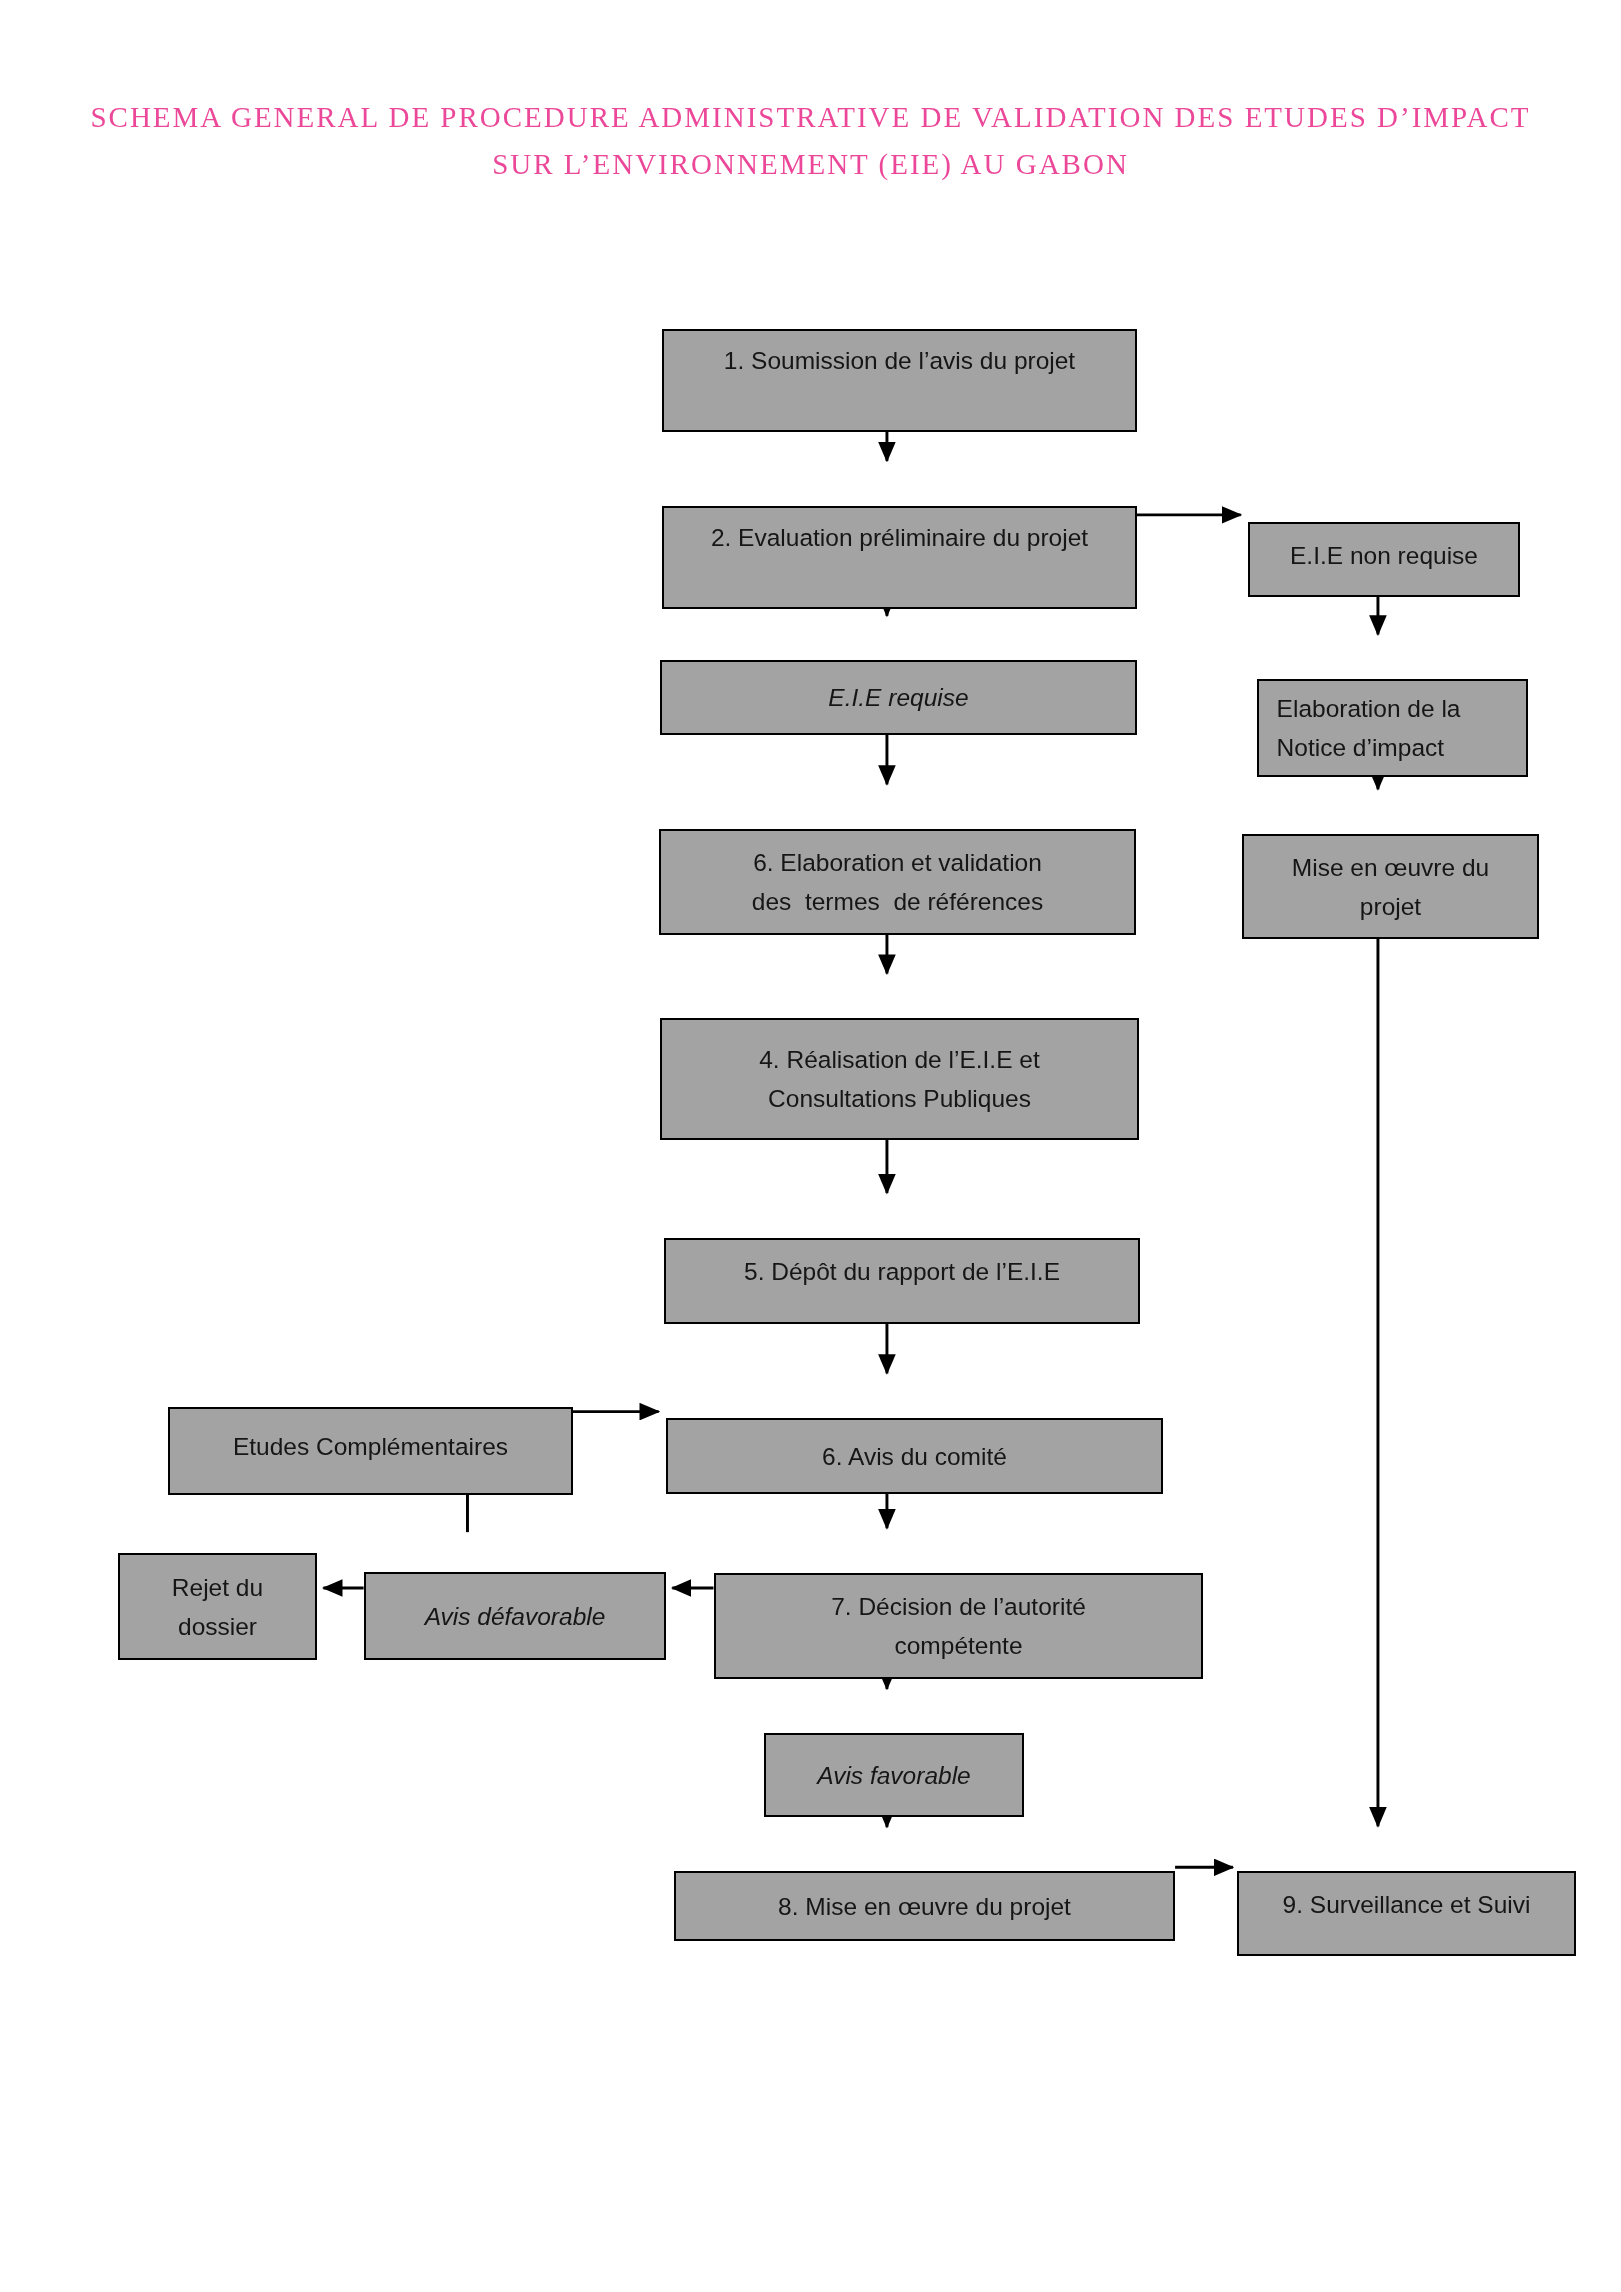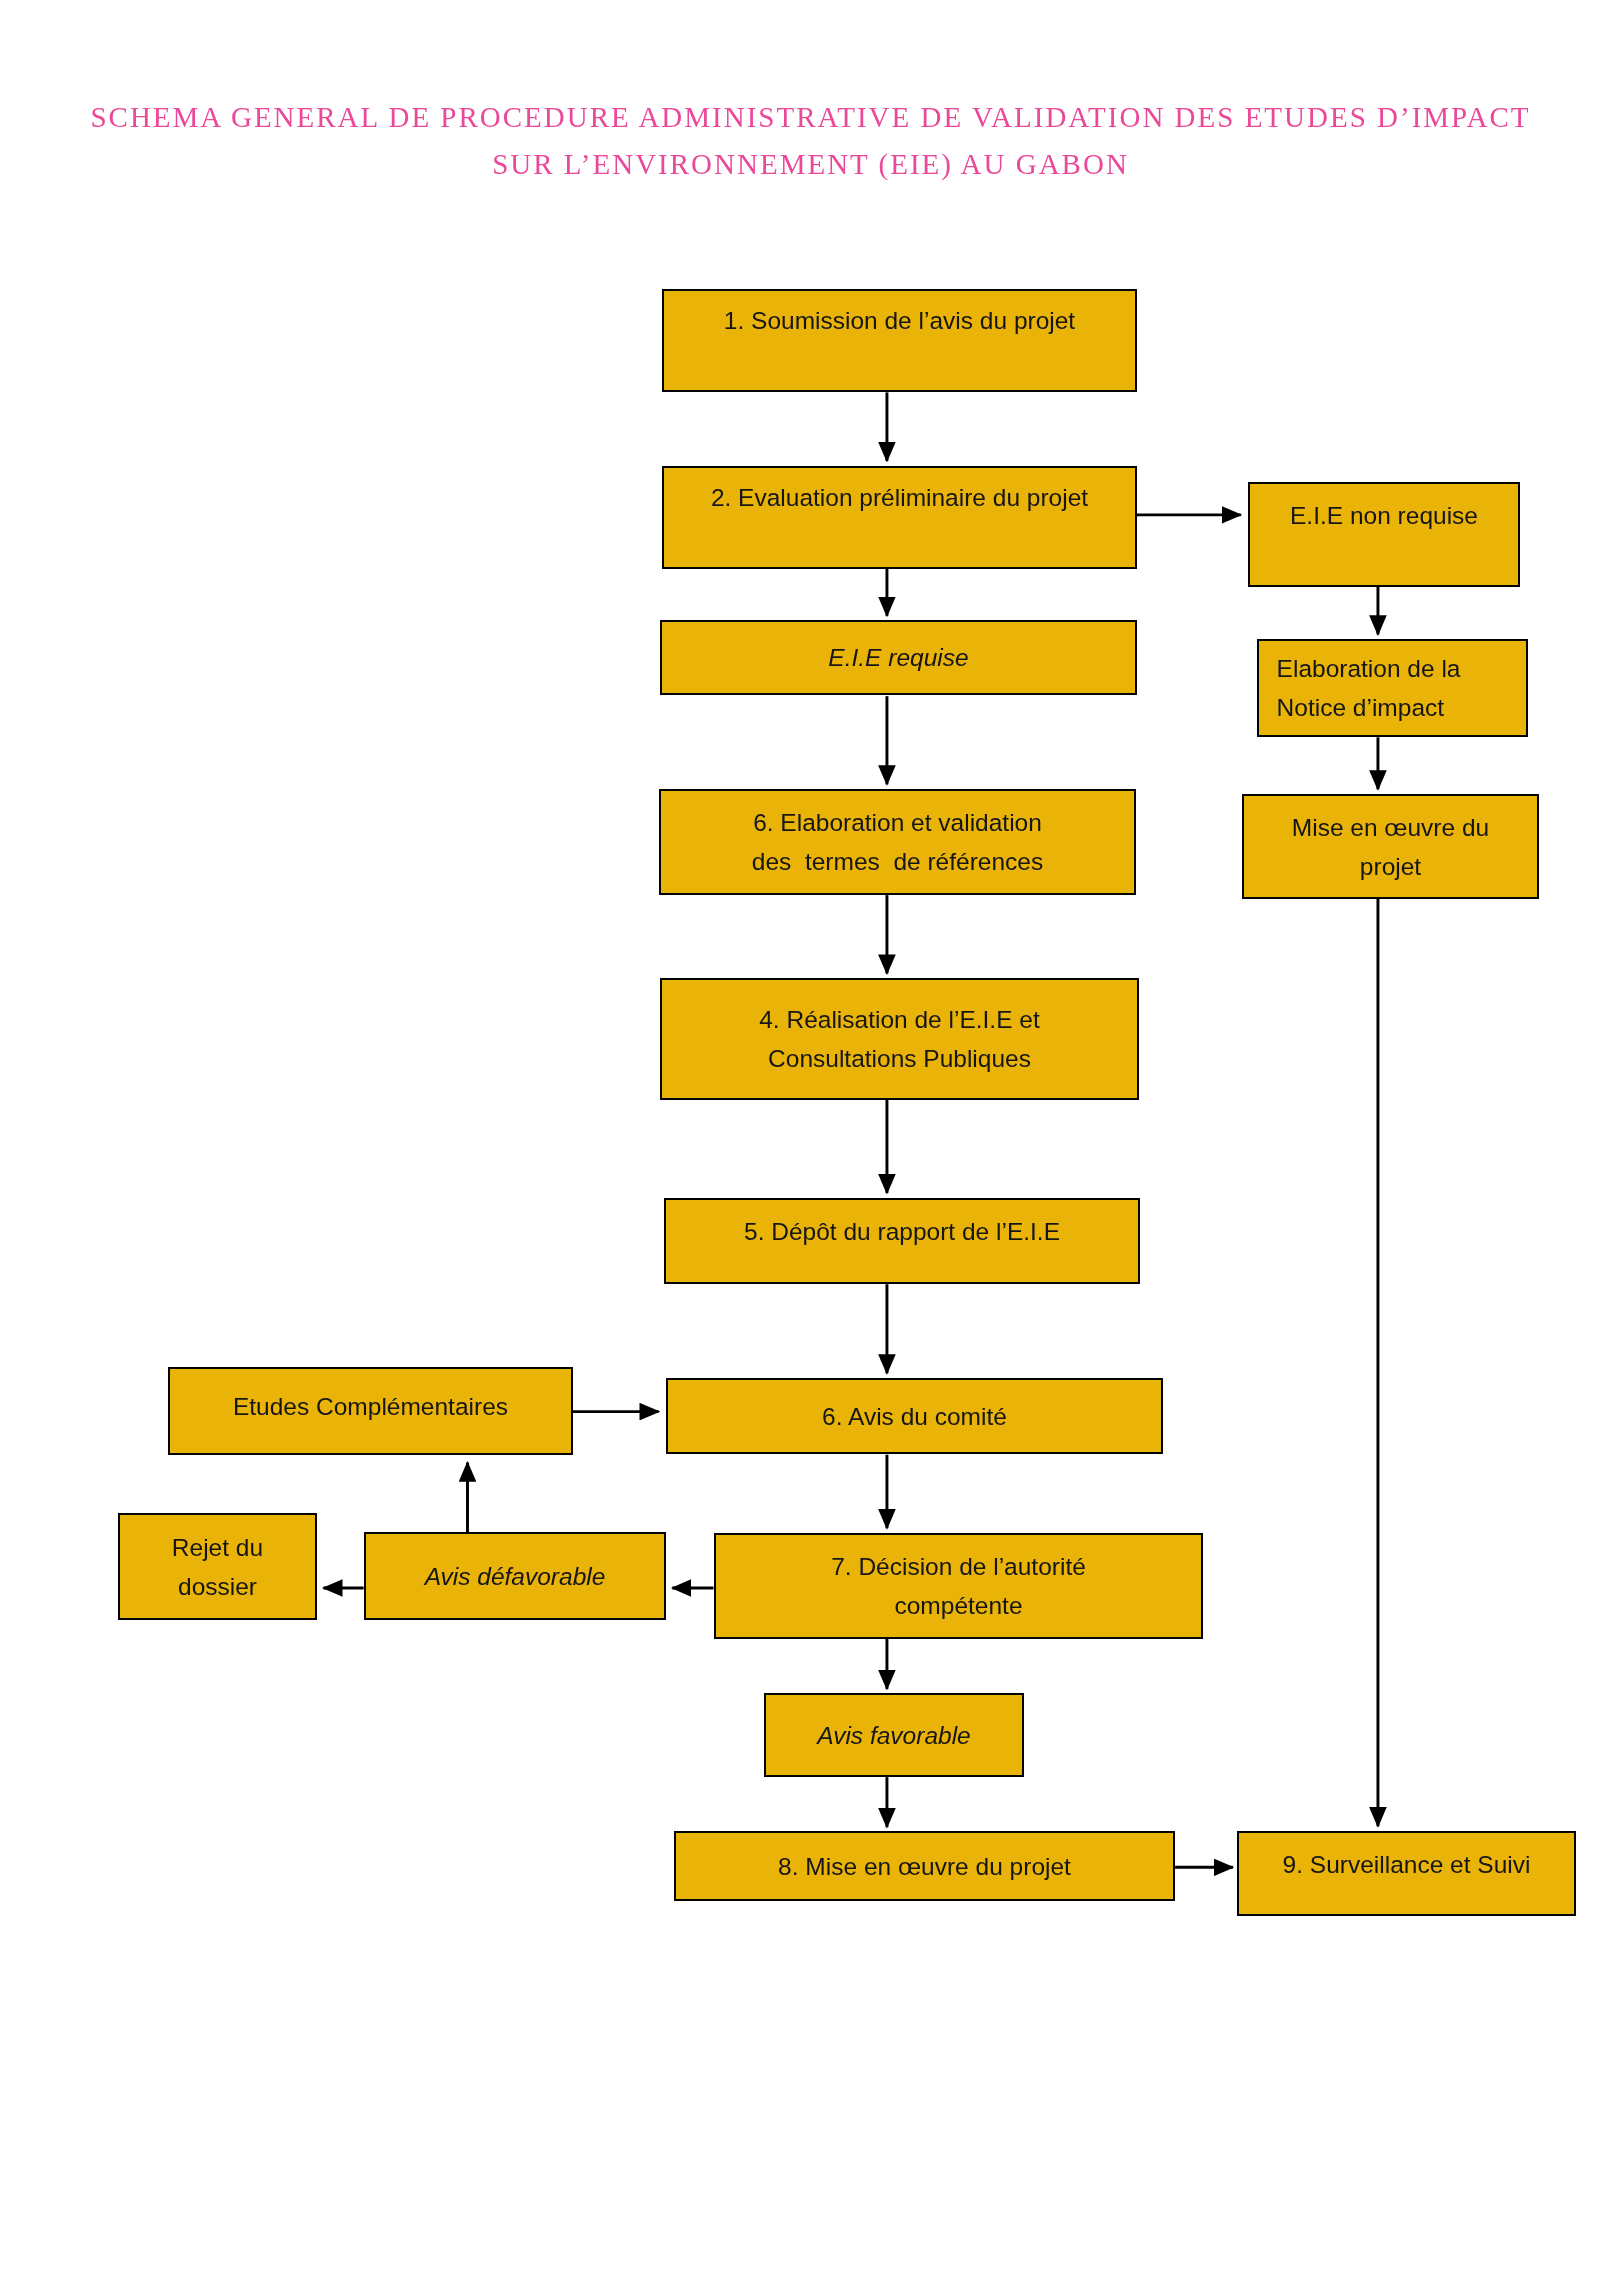--- a/index.html
+++ b/index.html
@@ -21,28 +21,29 @@
     font-size: 29px;
     letter-spacing: 2px;
     line-height: 47px;
     color: #ec4899;
   }
   .arrows { position: absolute; left: 0; top: 0; }
   .node {
     position: absolute;
     box-sizing: border-box;
     border: 2.9px solid #000000;
-    background: #eab308;
+    background: #a3a3a3;
     display: flex;
     flex-direction: column;
     align-items: center;
     justify-content: center;
     text-align: center;
     font-size: 24.5px;
     line-height: 39px;
+    margin-top: 40px;
   }
   .node.top { justify-content: flex-start; }
   .node.italic { font-style: italic; }
   .node.leftalign { align-items: flex-start; text-align: left; }
   .bl { white-space: pre-wrap; display: block; }
 </style>
 </head>
 <body>
 
 <div class="canvas">
@@ -81,21 +82,21 @@
   </svg>
 
   <div class="node top" style="left:662px; top:289px; width:475px; height:103px; padding-top:9.8px;">
     <span class="bl">1. Soumission de l’avis du projet</span>
   </div>
 
   <div class="node top" style="left:662px; top:466px; width:475px; height:103px; padding-top:9.8px;">
     <span class="bl">2. Evaluation préliminaire du projet</span>
   </div>
 
-  <div class="node top" style="left:1248px; top:482px; width:272px; height:105px; padding-top:11.8px;">
+  <div class="node top" style="left:1248px; top:482px; width:272px; height:75px; padding-top:11.8px;">
     <span class="bl">E.I.E non requise</span>
   </div>
 
   <div class="node italic" style="left:660px; top:620px; width:477px; height:75px;">
     <span class="bl">E.I.E requise</span>
   </div>
 
   <div class="node leftalign" style="left:1257px; top:639px; width:271px; height:98px; padding-left:17.6px;">
     <span class="bl">Elaboration de la</span>
     <span class="bl">Notice d’impact</span>

